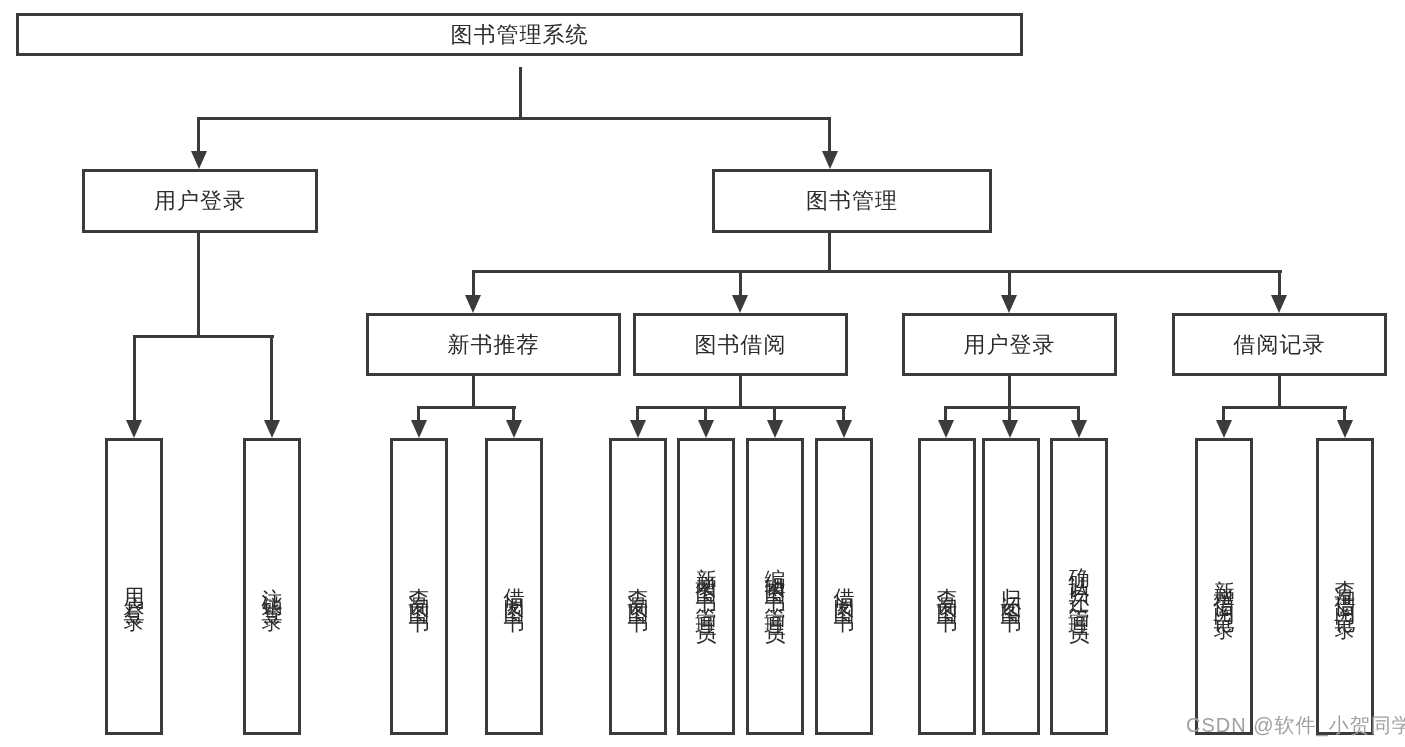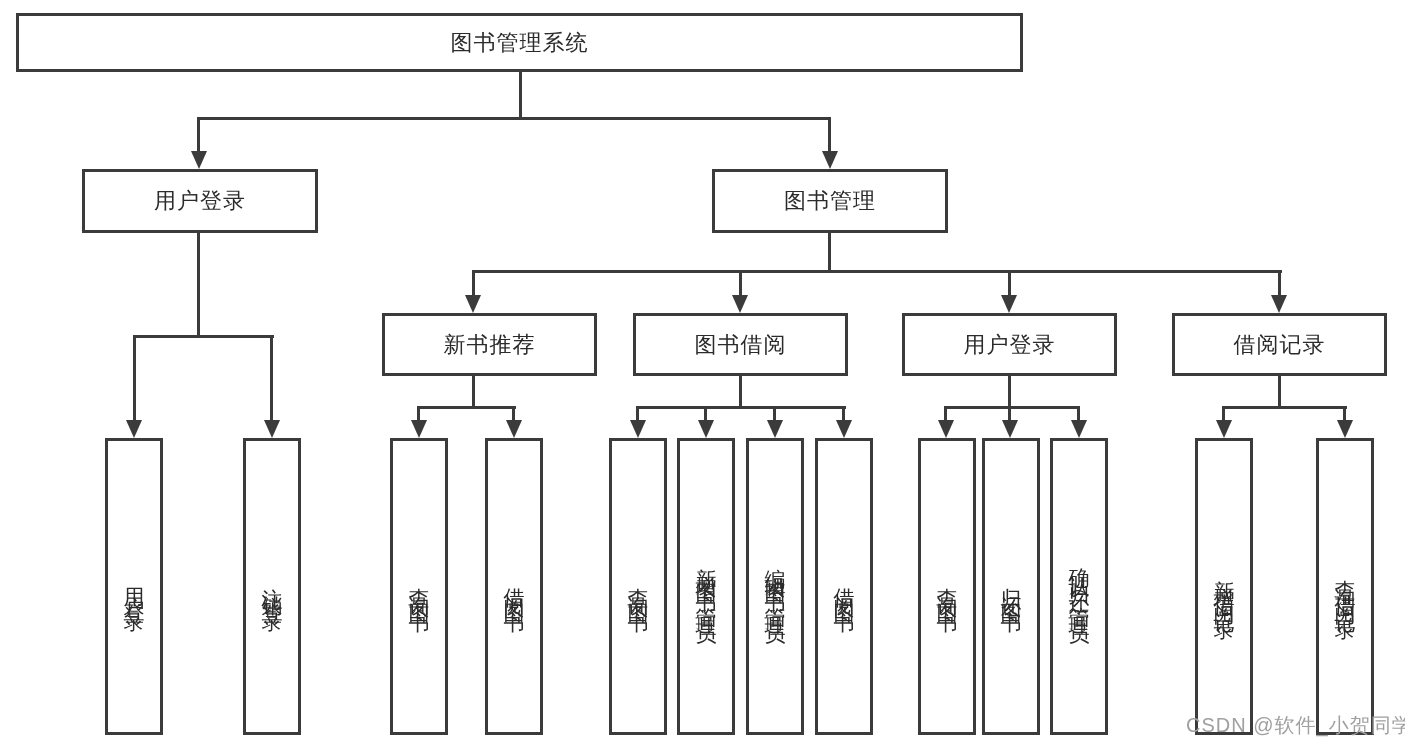--- a/index.html
+++ b/index.html
@@ -88,32 +88,32 @@
   <div class="v" style="left:1077px; top:406px; height:16px;"></div>
   <div class="arr" style="left:1071px; top:420px;"></div>
 
   <div class="v" style="left:1278px; top:376px; height:32px;"></div>
   <div class="h" style="left:1222px; top:406px; width:125px;"></div>
   <div class="v" style="left:1222px; top:406px; height:16px;"></div>
   <div class="arr" style="left:1216px; top:420px;"></div>
   <div class="v" style="left:1343px; top:406px; height:16px;"></div>
   <div class="arr" style="left:1337px; top:420px;"></div>
 
-  <div class="box hbox" style="left:16px; top:13px; width:1007px; height:59px;">
+  <div class="box hbox" style="left:16px; top:13px; width:1007px; height:43px;">
     <span>图书管理系统</span>
   </div>
 
   <div class="box hbox" style="left:82px; top:169px; width:236px; height:64px;">
     <span>用户登录</span>
   </div>
-  <div class="box hbox" style="left:712px; top:169px; width:236px; height:64px;">
+  <div class="box hbox" style="left:712px; top:169px; width:280px; height:64px;">
     <span>图书管理</span>
   </div>
 
-  <div class="box hbox" style="left:382px; top:313px; width:215px; height:63px;text-align:right;">
+  <div class="box hbox" style="left:366px; top:313px; width:255px; height:63px;text-align:right;">
     <span>新书推荐</span>
   </div>
   <div class="box hbox" style="left:633px; top:313px; width:215px; height:63px;">
     <span>图书借阅</span>
   </div>
   <div class="box hbox" style="left:902px; top:313px; width:215px; height:63px;">
     <span>用户登录</span>
   </div>
   <div class="box hbox" style="left:1172px; top:313px; width:215px; height:63px;">
     <span>借阅记录</span>

